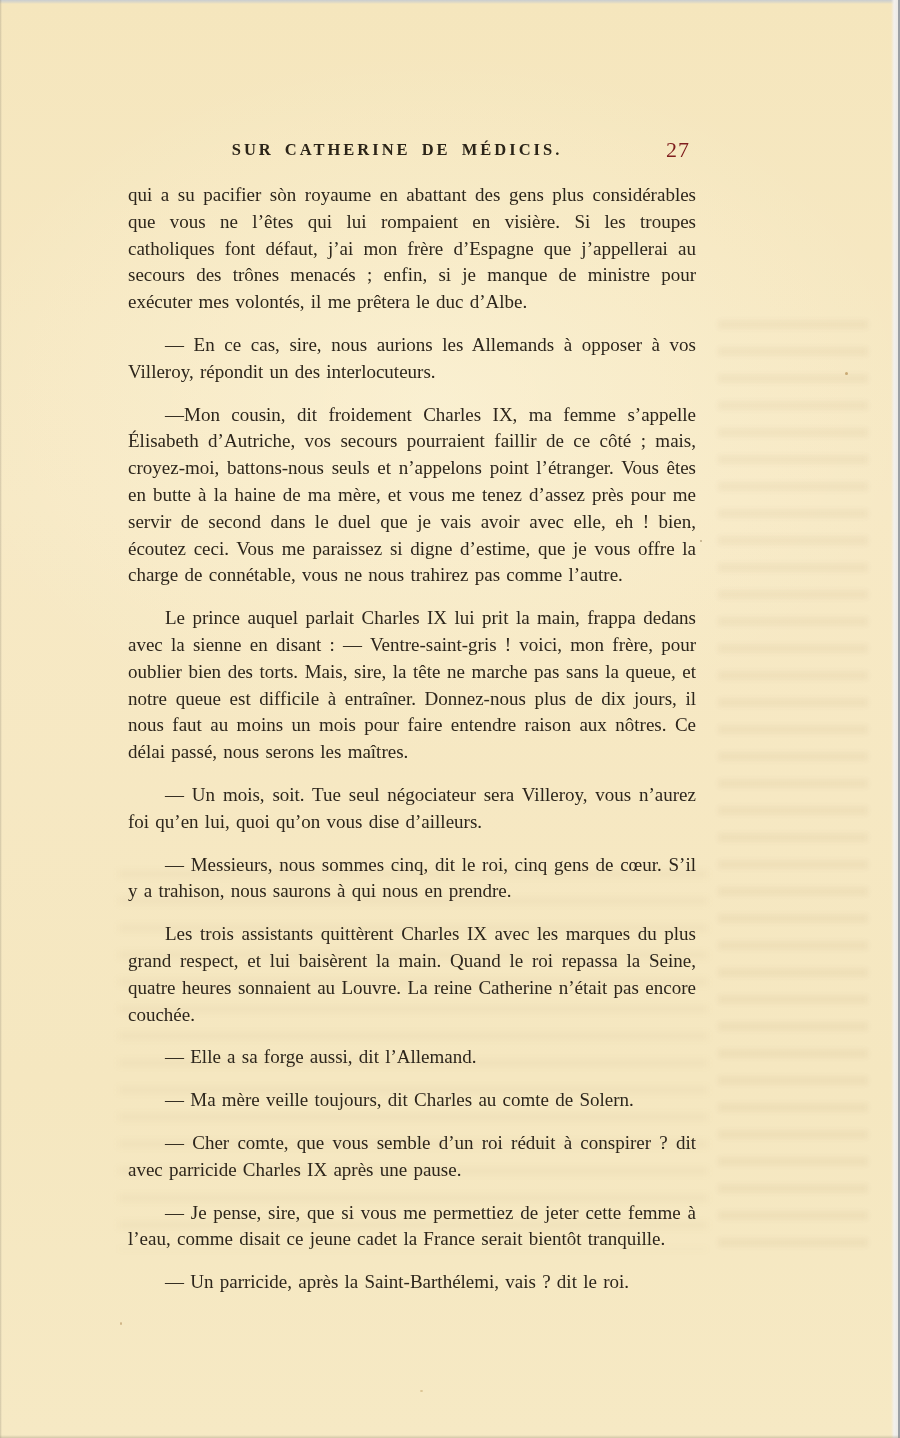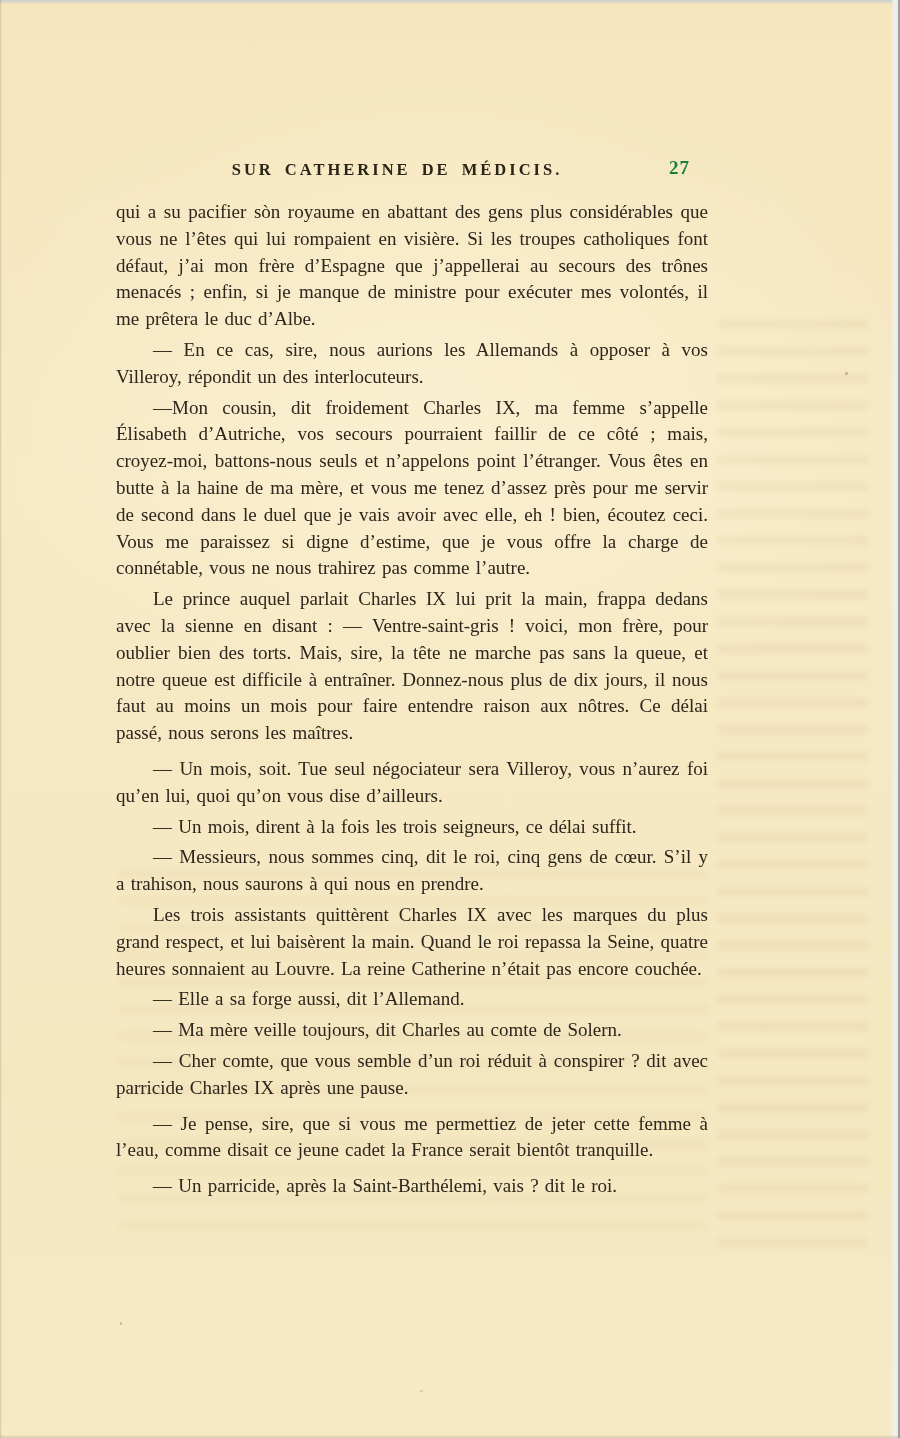--- a/index.html
+++ b/index.html
@@ -64,55 +64,55 @@
   .speck { position: absolute; border-radius: 50%; }
   .speck.s1 { left: 845px; top: 372px;  width: 3px; height: 3px; background: rgba(160,110,40,0.5); }
   .speck.s2 { left: 120px; top: 1322px; width: 2px; height: 3px; background: rgba(150,100,40,0.4); }
   .speck.s3 { left: 700px; top: 540px;  width: 2px; height: 2px; background: rgba(120,90,50,0.45); }
   .speck.s4 { left: 420px; top: 1390px; width: 3px; height: 2px; background: rgba(170,130,60,0.35); }
 
   
   .page-inner {
     position: absolute;
     left: 112px;
-    top: 160px;
+    top: 140px;
     width: 600px;
   }
   .running-head-row {
     position: relative;
     height: 26px;
   }
   .running-head {
     display: block;
     text-align: center;
     font-weight: bold;
     font-size: 16.5px;
     letter-spacing: 3px;
     word-spacing: 4px;
     color: #2b2418;
     padding-right: 30px; 
   }
   .folio {
     position: absolute;
     right: 22px;
     top: -3px;
-    font-weight: bold;
-    font-size: 19px;
+    font-weight: normal;
+    font-size: 22px;
     letter-spacing: 1px;
-    color: #15803d;
+    color: #7f1d1d;
   }
   .page-text {
     margin-top: 13px;
     font-size: 19px;
     line-height: 26.8px;
     word-spacing: 1.5px;
     text-align: justify;
     color: var(--ink);
   }
-  .para { margin: 4px; }
+  .para { margin: 16px; }
   .para.indent { text-indent: 37px; }
   .para.spaced { margin-top: 9px; }
 </style>
 </head>
 <body>
 
 <div class="edge-top"></div>
 <div class="edge-left"></div>
 <div class="edge-right"></div>
 <div class="edge-bottom"></div>
@@ -127,21 +127,20 @@
   <div class="running-head-row">
     <span class="running-head">SUR CATHERINE DE MÉDICIS.</span>
     <span class="folio">27</span>
   </div>
   <div class="page-text">
       <p class="para">qui a su pacifier sòn royaume en abattant des gens plus considérables que vous ne l’êtes qui lui rompaient en visière. Si les troupes catholiques font défaut, j’ai mon frère d’Espagne que j’appellerai au secours des trônes menacés ; enfin, si je manque de ministre pour exécuter mes volontés, il me prêtera le duc d’Albe.</p>
       <p class="para indent">— En ce cas, sire, nous aurions les Allemands à opposer à vos Villeroy, répondit un des interlocuteurs.</p>
       <p class="para indent">—Mon cousin, dit froidement Charles IX, ma femme s’appelle Élisabeth d’Autriche, vos secours pourraient faillir de ce côté ; mais, croyez-moi, battons-nous seuls et n’appelons point l’étranger. Vous êtes en butte à la haine de ma mère, et vous me tenez d’assez près pour me servir de second dans le duel que je vais avoir avec elle, eh ! bien, écoutez ceci. Vous me paraissez si digne d’estime, que je vous offre la charge de connétable, vous ne nous trahirez pas comme l’autre.</p>
       <p class="para indent">Le prince auquel parlait Charles IX lui prit la main, frappa dedans avec la sienne en disant : — Ventre-saint-gris ! voici, mon frère, pour oublier bien des torts. Mais, sire, la tête ne marche pas sans la queue, et notre queue est difficile à entraîner. Donnez-nous plus de dix jours, il nous faut au moins un mois pour faire entendre raison aux nôtres. Ce délai passé, nous serons les maîtres.</p>
       <p class="para indent spaced">— Un mois, soit. Tue seul négociateur sera Villeroy, vous n’aurez foi qu’en lui, quoi qu’on vous dise d’ailleurs.</p>
-      <p class="para indent">— Un mois, dirent à la fois les trois seigneurs, ce délai suffit.</p>
       <p class="para indent">— Messieurs, nous sommes cinq, dit le roi, cinq gens de cœur. S’il y a trahison, nous saurons à qui nous en prendre.</p>
       <p class="para indent">Les trois assistants quittèrent Charles IX avec les marques du plus grand respect, et lui baisèrent la main. Quand le roi repassa la Seine, quatre heures sonnaient au Louvre. La reine Catherine n’était pas encore couchée.</p>
       <p class="para indent">— Elle a sa forge aussi, dit l’Allemand.</p>
       <p class="para indent">— Ma mère veille toujours, dit Charles au comte de Solern.</p>
       <p class="para indent">— Cher comte, que vous semble d’un roi réduit à conspirer ? dit avec parricide Charles IX après une pause.</p>
       <p class="para indent spaced">— Je pense, sire, que si vous me permettiez de jeter cette femme à l’eau, comme disait ce jeune cadet la France serait bientôt tranquille.</p>
       <p class="para indent spaced">— Un parricide, après la Saint-Barthélemi, vais ? dit le roi.</p>
     </div>
 </div>
 

